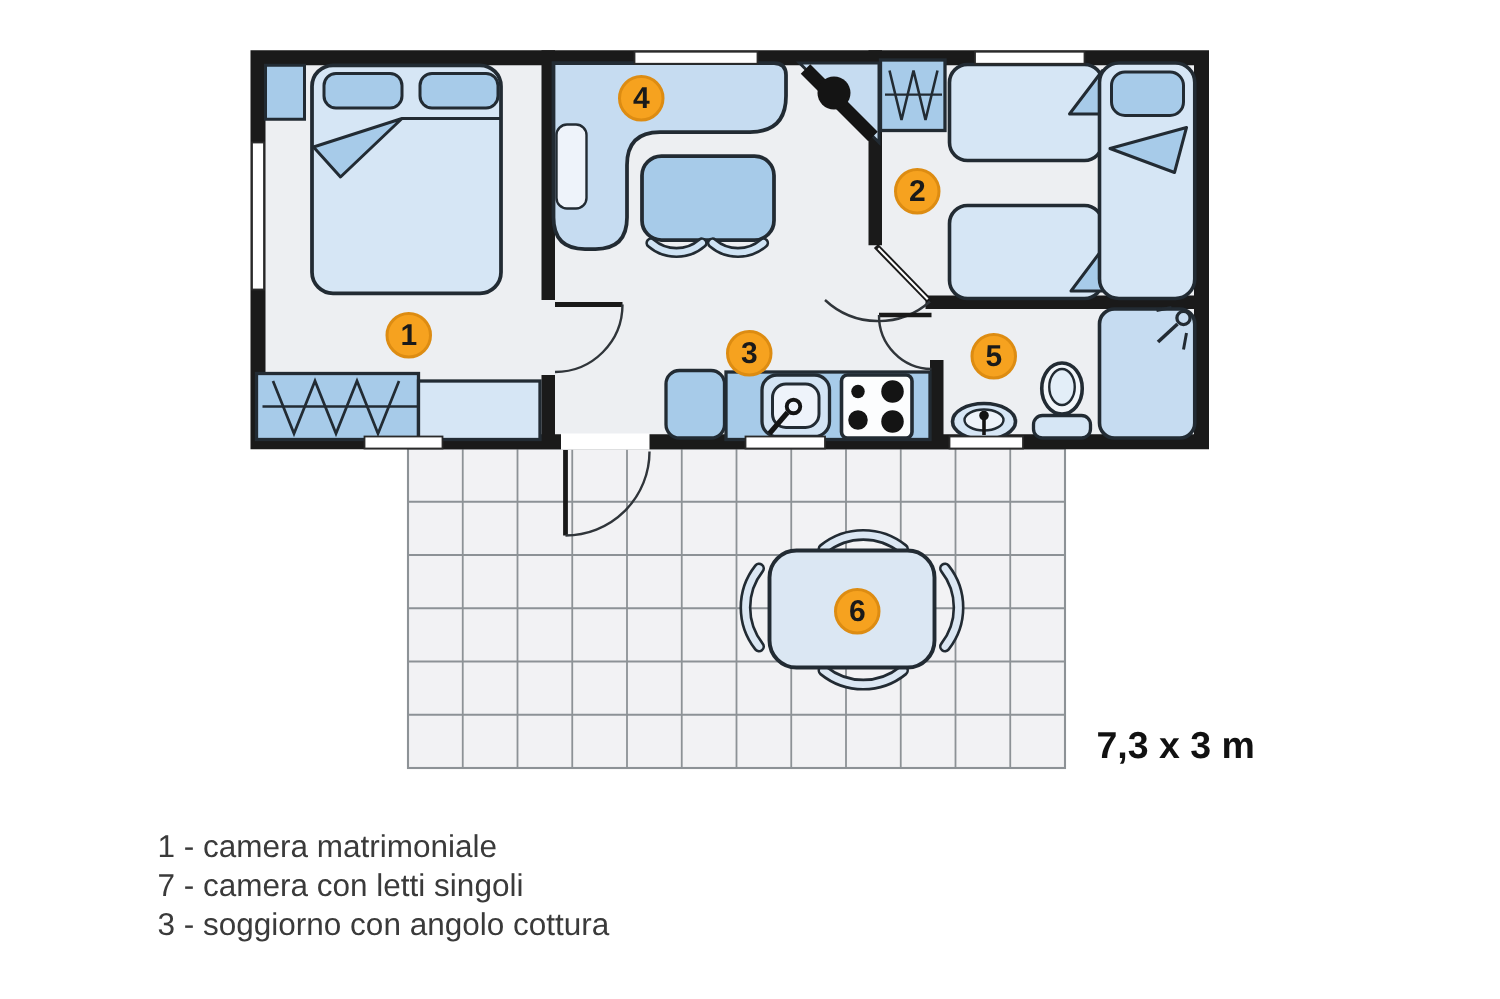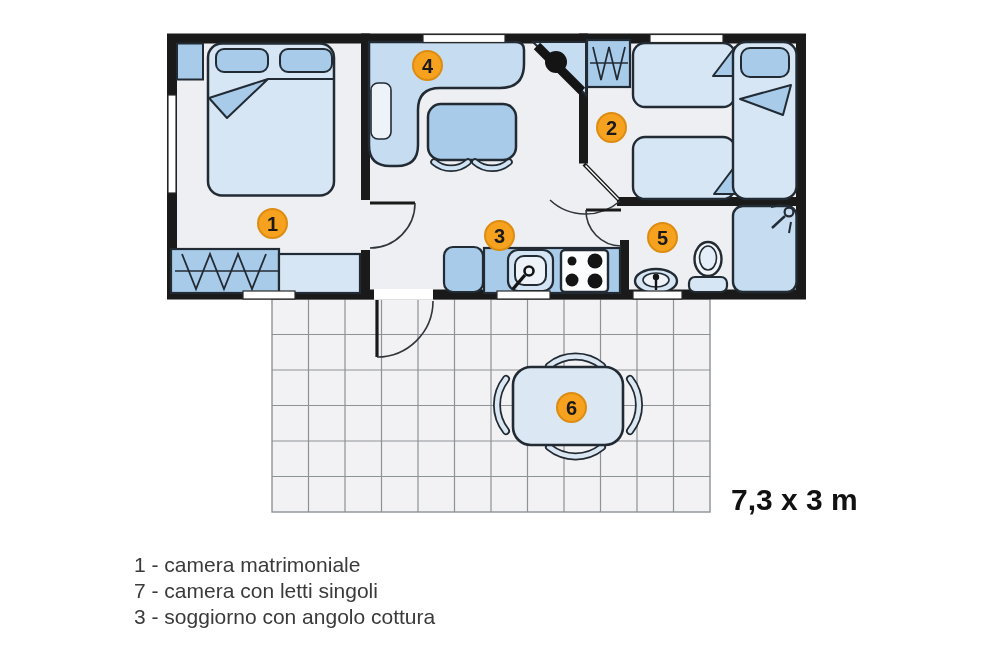--- a/index.html
+++ b/index.html
@@ -4,24 +4,24 @@
 <style>
   html,body{margin:0;padding:0;background:#ffffff;}
   #canvas{position:relative;width:1000px;height:666px;background:#ffffff;overflow:hidden;
           font-family:"Liberation Sans", sans-serif;}
   #plan-svg{position:absolute;left:0;top:0;}
   .badge{position:absolute;width:31px;height:31px;border-radius:50%;
          background:#f6a21f;border:2.5px solid #dd8c12;box-sizing:border-box;
          display:flex;align-items:center;justify-content:center;
          font-size:20px;font-weight:bold;color:#1a1a1a;line-height:1;}
   .legend{position:absolute;top:552px;color:#3a3a3a;font-size:21px;line-height:26px;}
-  .legend-left{left:134px;}
+  .legend-left{left:105px;}
   .legend-right{left:497px;}
   .legend-item{white-space:nowrap;}
-  .dim-label{position:absolute;left:731px;top:483px;font-size:30px;font-weight:bold;
+  .dim-label{position:absolute;left:731px;top:483px;font-size:25px;font-weight:bold;
              color:#111;white-space:nowrap;}
 </style>
 </head>
 <body>
 
 <div id="canvas">
 
 <svg id="plan-svg" width="1000" height="545" viewBox="0 0 1000 545">
 
   <g>

